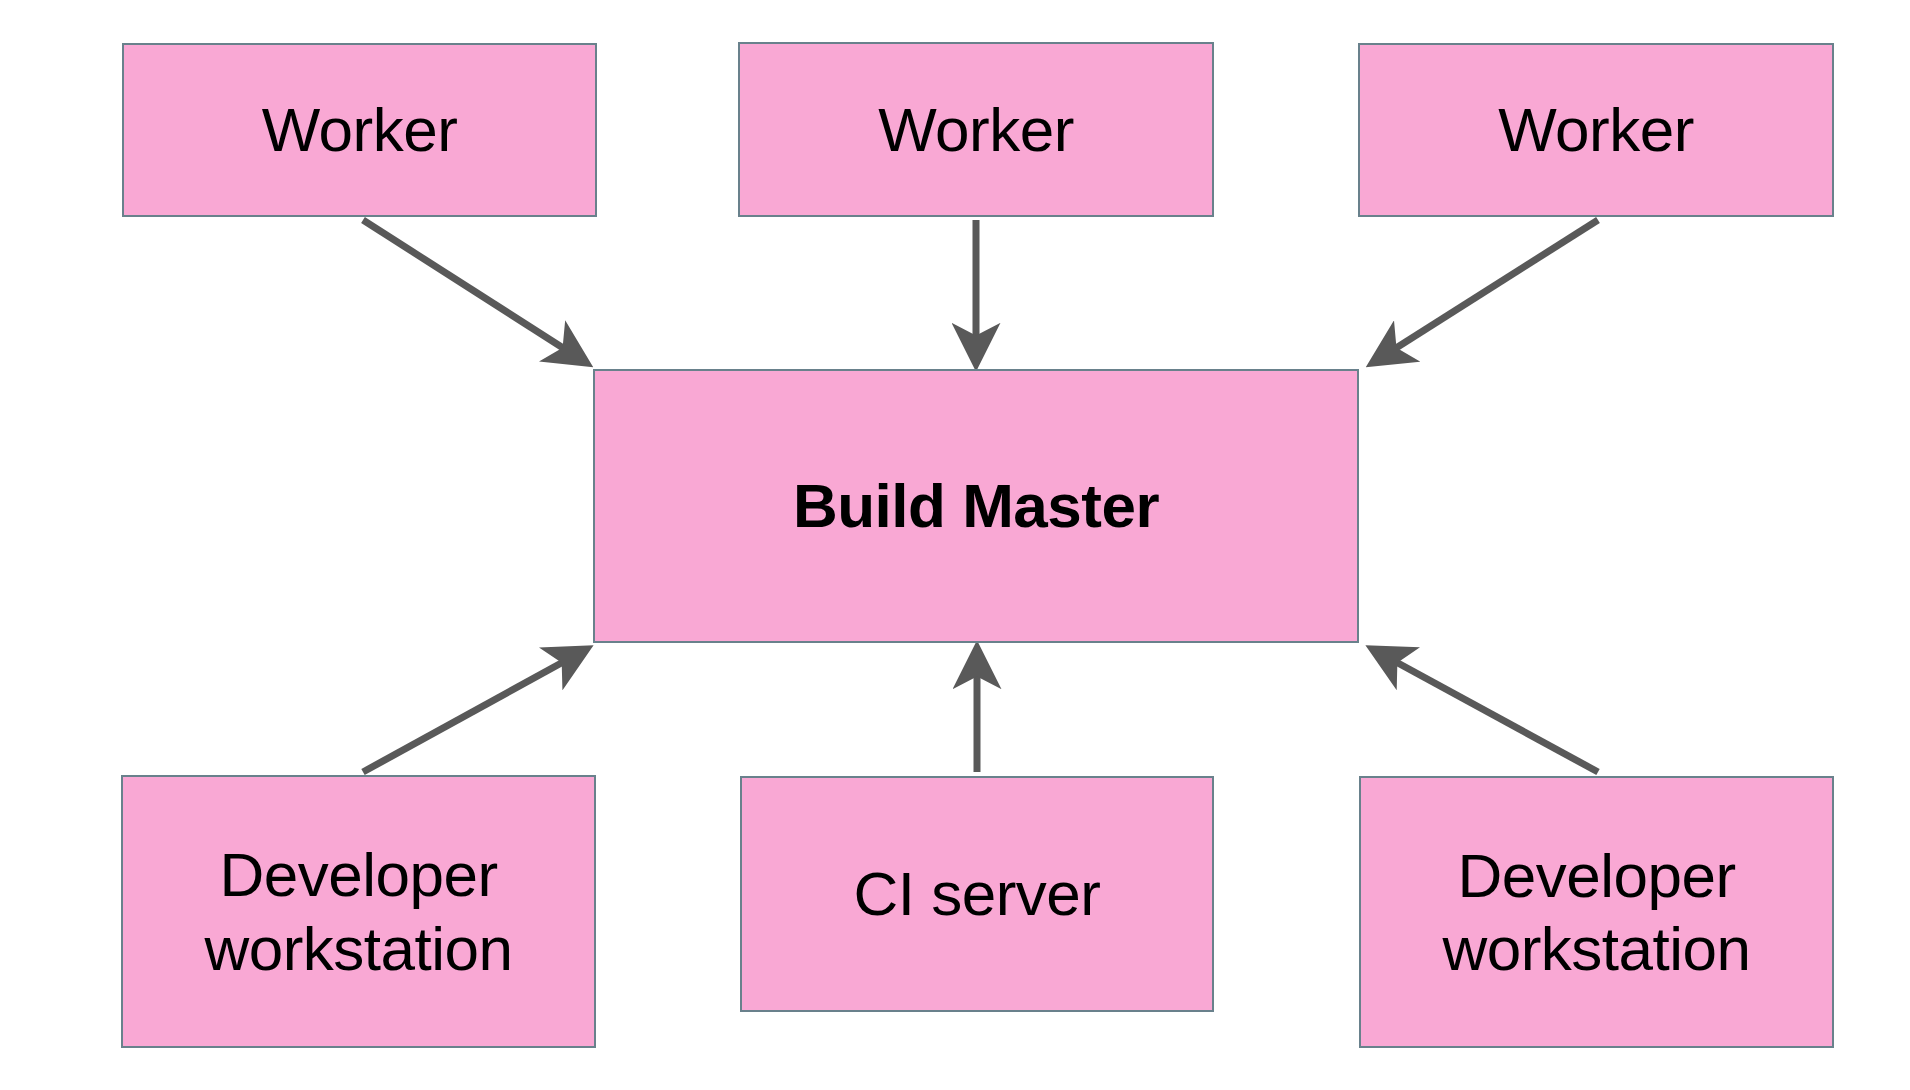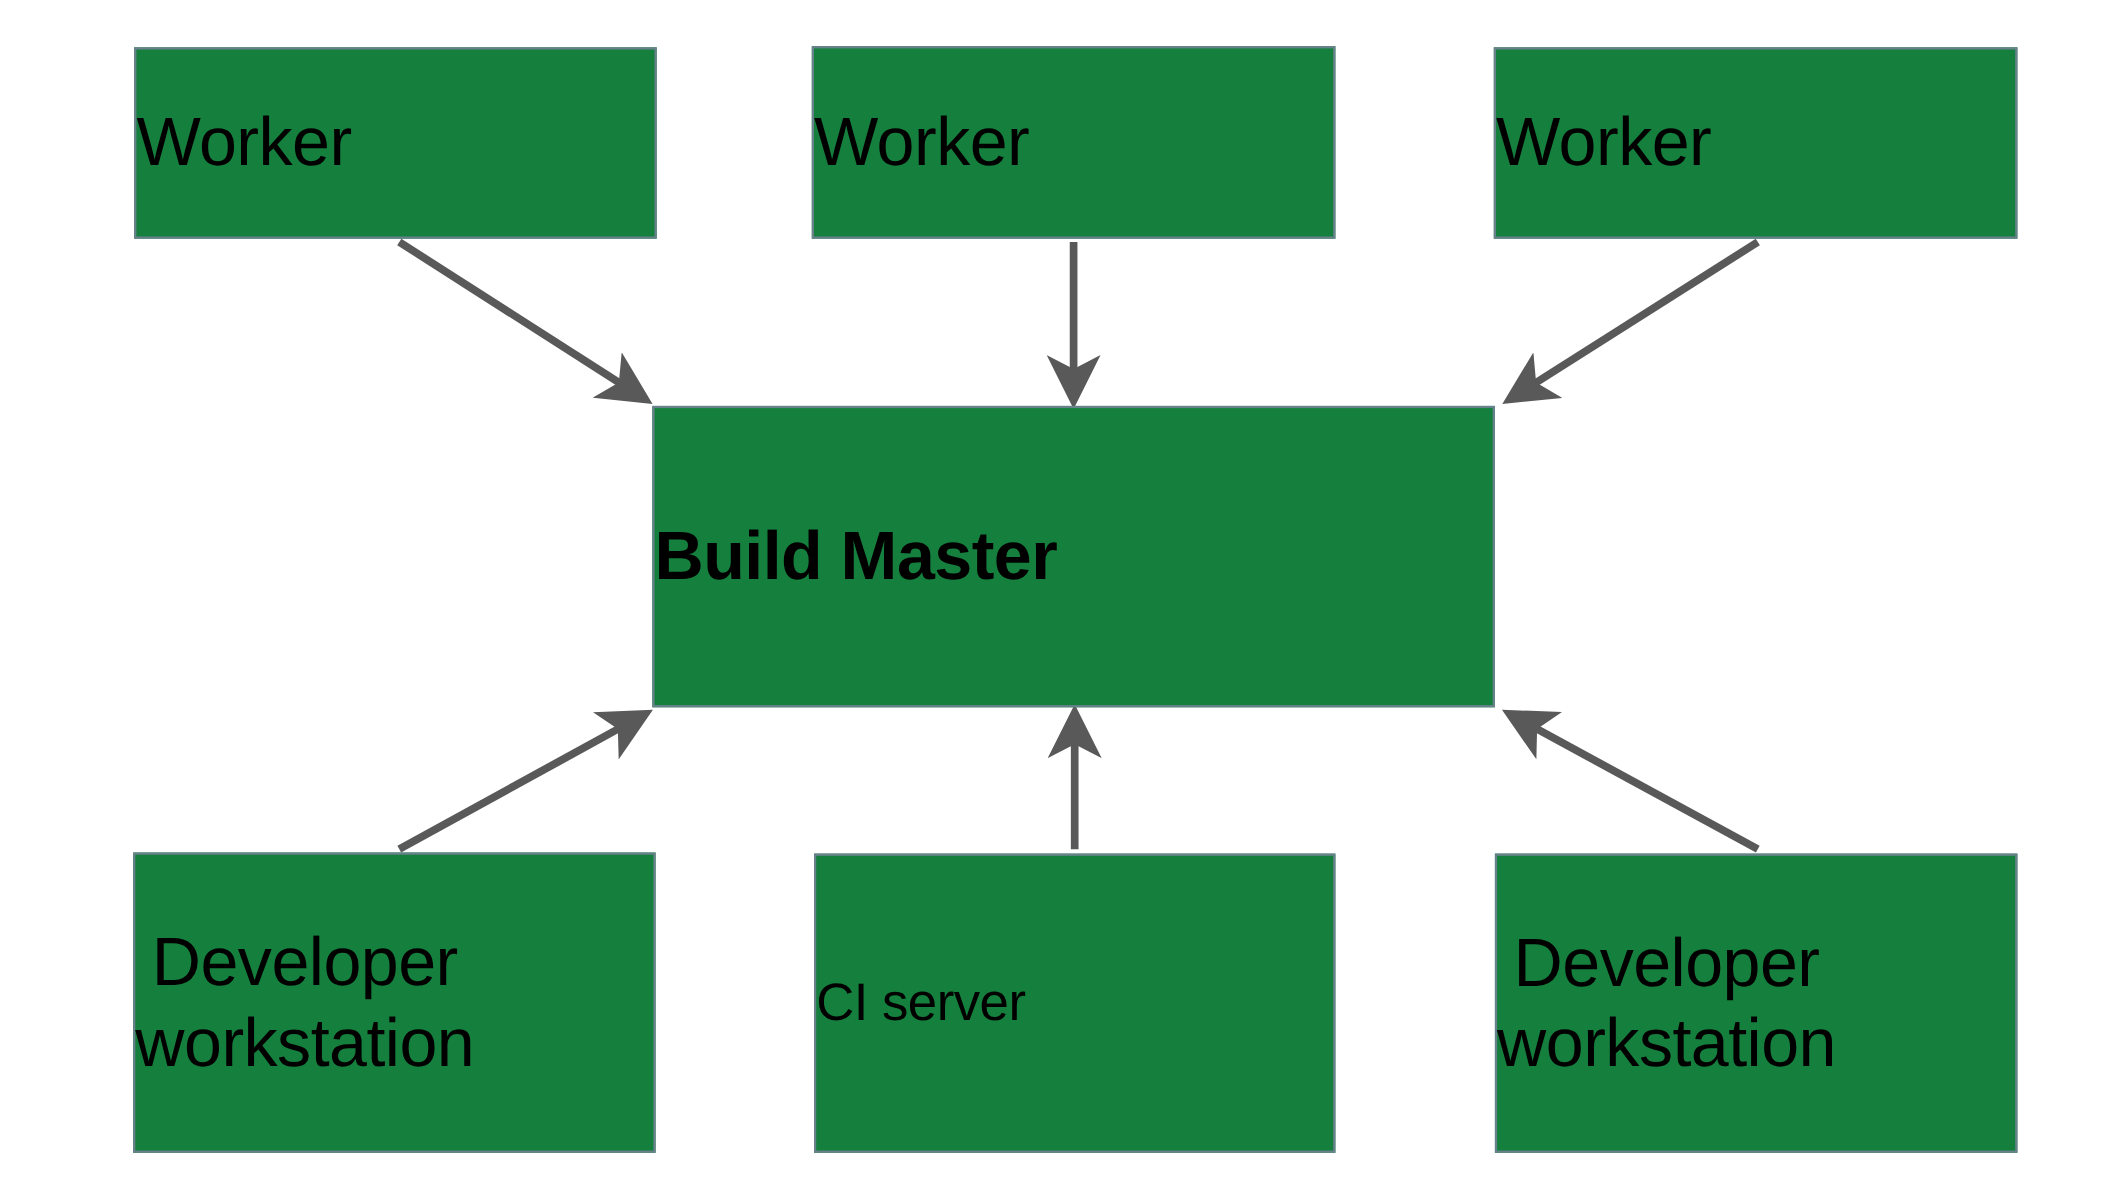--- a/index.html
+++ b/index.html
@@ -22,42 +22,43 @@
     position: absolute;
     left: 0;
     top: 0;
     width: 1910px;
     height: 1090px;
     pointer-events: none;
   }
   .node {
     position: absolute;
     box-sizing: border-box;
-    background: #15803d;
+    background: #f9a8d4;
     border: 2px solid #69818c;
     display: flex;
     align-items: center;
+    justify-content: center;
     text-align: center;
     color: #000000;
     font-family: "Liberation Sans", sans-serif;
     font-weight: 400;
     line-height: 1.18;
     letter-spacing: -0.5px;
     white-space: pre-line;
   }
   .node-label {
     display: block;
     white-space: pre-line;
   }
   .n-worker-left   { left: 122px;  top: 43px;  width: 475px; height: 174px; font-size: 62px; }
   .n-worker-mid    { left: 738px;  top: 42px;  width: 476px; height: 175px; font-size: 62px; }
   .n-worker-right  { left: 1358px; top: 43px;  width: 476px; height: 174px; font-size: 62px; }
   .n-build-master  { left: 593px;  top: 369px; width: 766px; height: 274px; font-size: 62px; font-weight: bold; }
   .n-dev-left      { left: 121px;  top: 775px; width: 475px; height: 273px; font-size: 62px; }
-  .n-ci-server     { left: 740px;  top: 776px; width: 474px; height: 272px; font-size: 48px; }
+  .n-ci-server     { left: 740px;  top: 776px; width: 474px; height: 236px; font-size: 62px; }
   .n-dev-right     { left: 1359px; top: 776px; width: 475px; height: 272px; font-size: 62px; }
 </style>
 </head>
 <body>
 
 <div id="canvas">
 
   <svg id="edges" viewBox="0 0 1910 1090" width="1910" height="1090" xmlns="http://www.w3.org/2000/svg">
     <defs>
       <marker id="arrowhead" markerWidth="7" markerHeight="7" refX="5.6" refY="3.5" orient="auto" markerUnits="strokeWidth">

